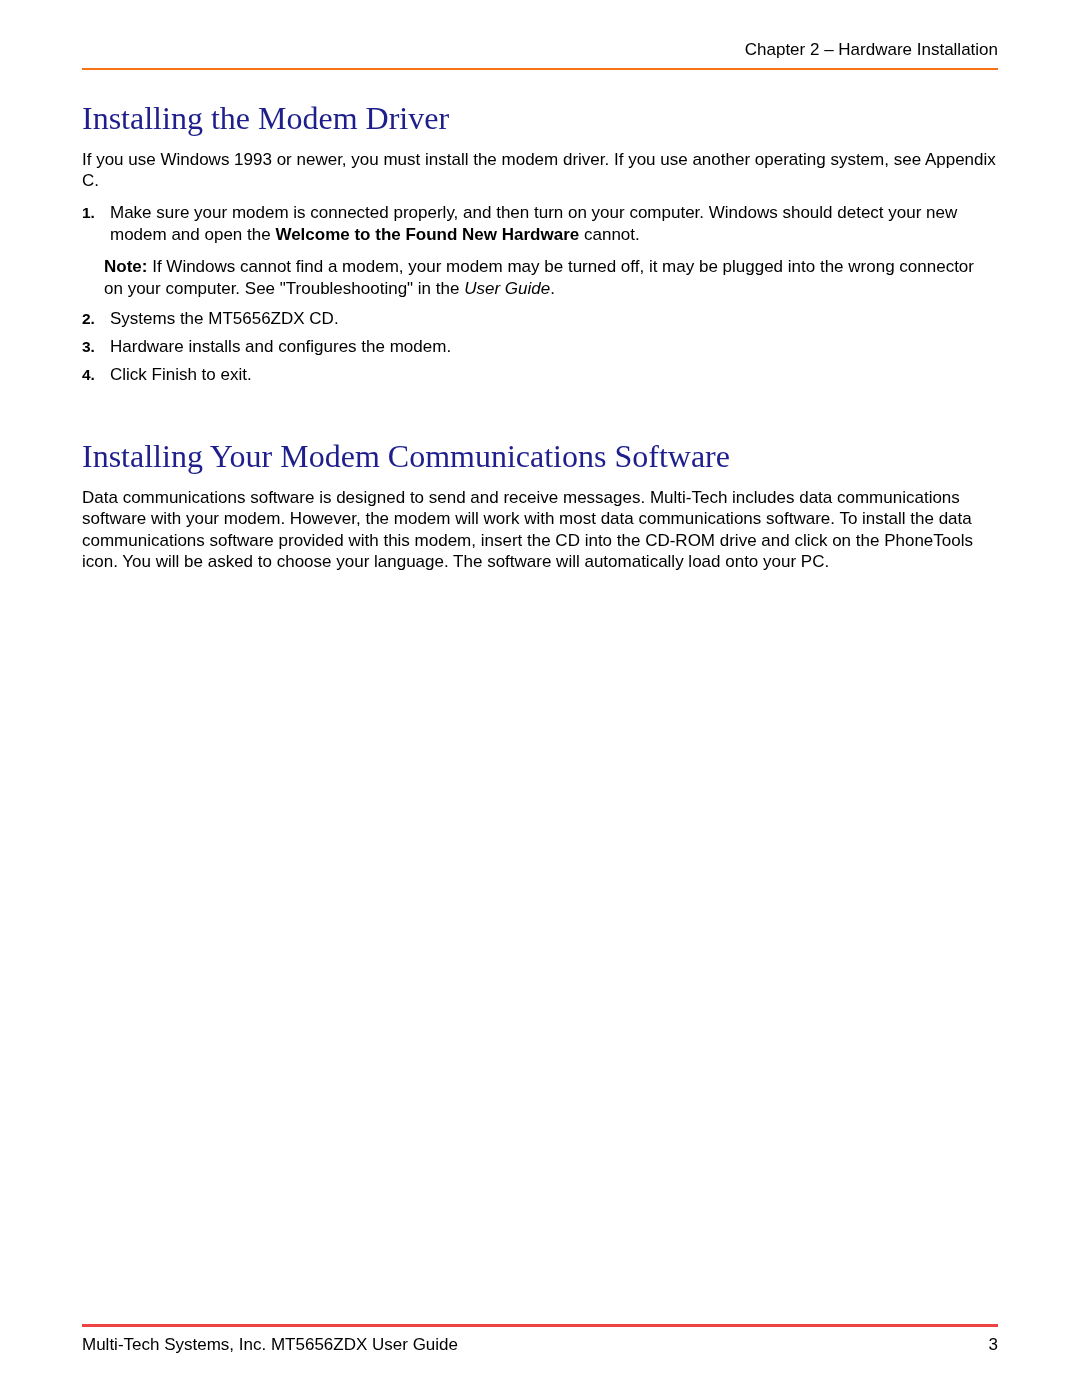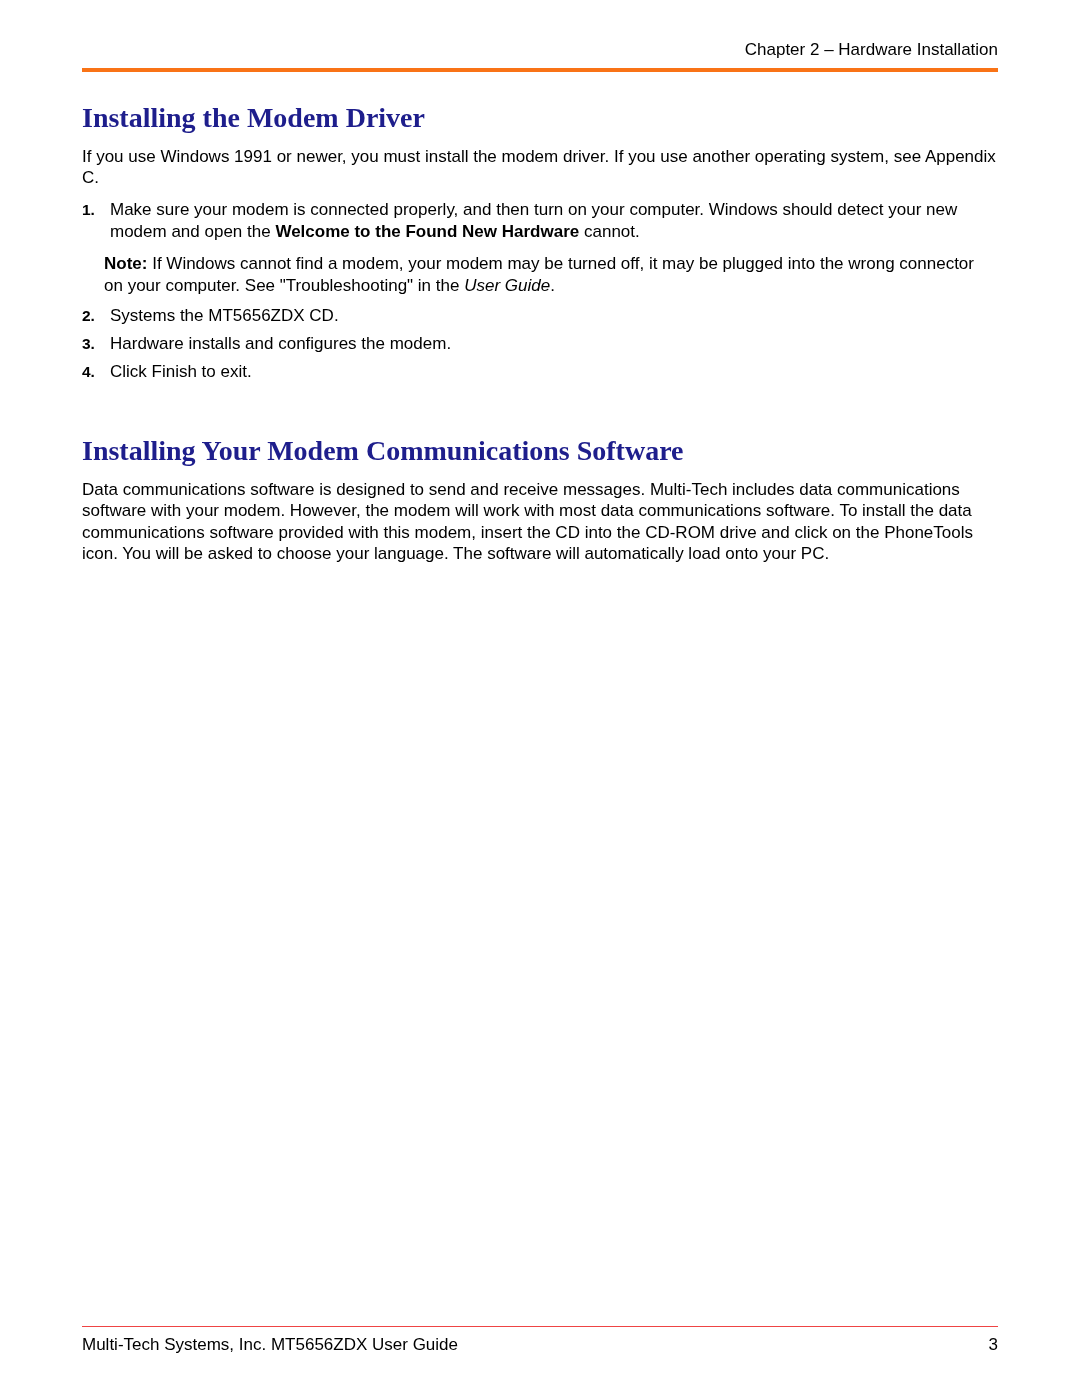--- a/index.html
+++ b/index.html
@@ -17,27 +17,27 @@
     .page {
       padding: 40px 82px 0 82px;
       height: 100%;
       position: relative;
     }
     .header {
       text-align: right;
       font-size: 17px;
       color: #000;
       padding-bottom: 8px;
-      border-bottom: 4px solid #f97316;
+      border-bottom: 2px solid #f97316;
       margin-bottom: 30px;
     }
     .section-heading {
       font-family: Georgia, 'Times New Roman', serif;
-      font-size: 28px;
-      font-weight: bold;
+      font-size: 32px;
+      font-weight: normal;
       color: #1e1e8c;
       margin-bottom: 12px;
     }
     .body-text {
       font-size: 17px;
       line-height: 1.25;
       color: #000;
       margin-bottom: 6px;
     }
     .ordered-list {
@@ -74,40 +74,40 @@
       font-style: italic;
     }
     .section-2 {
       margin-top: 52px;
     }
     .footer {
       position: absolute;
       bottom: 42px;
       left: 82px;
       right: 82px;
-      border-top: 1px solid #ef4444;
+      border-top: 3px solid #ef4444;
       padding-top: 8px;
       display: flex;
       justify-content: space-between;
       font-size: 17px;
       color: #000;
     }
   </style>
 </head>
 <body>
 
 <div class="page">
 
   <div class="header">
     <span>Chapter 2 – Hardware Installation</span>
   </div>
 
   <div>
     <h2 class="section-heading">Installing the Modem Driver</h2>
-    <p class="body-text">If you use Windows 1991 or newer, you must install the modem driver. If you use another operating system, see Appendix C.</p>
+    <p class="body-text">If you use Windows 1993 or newer, you must install the modem driver. If you use another operating system, see Appendix C.</p>
 
     <ol class="ordered-list">
       <li class="list-item">
         <span class="list-number">1.</span>
         <span class="list-content">
           <span>Make sure your modem is connected properly, and then turn on your computer. Windows should detect your new modem and open the </span><span class="bold">Welcome to the Found New Hardware</span><span> cannot.</span>
         </span>
       </li>
     </ol>
 

